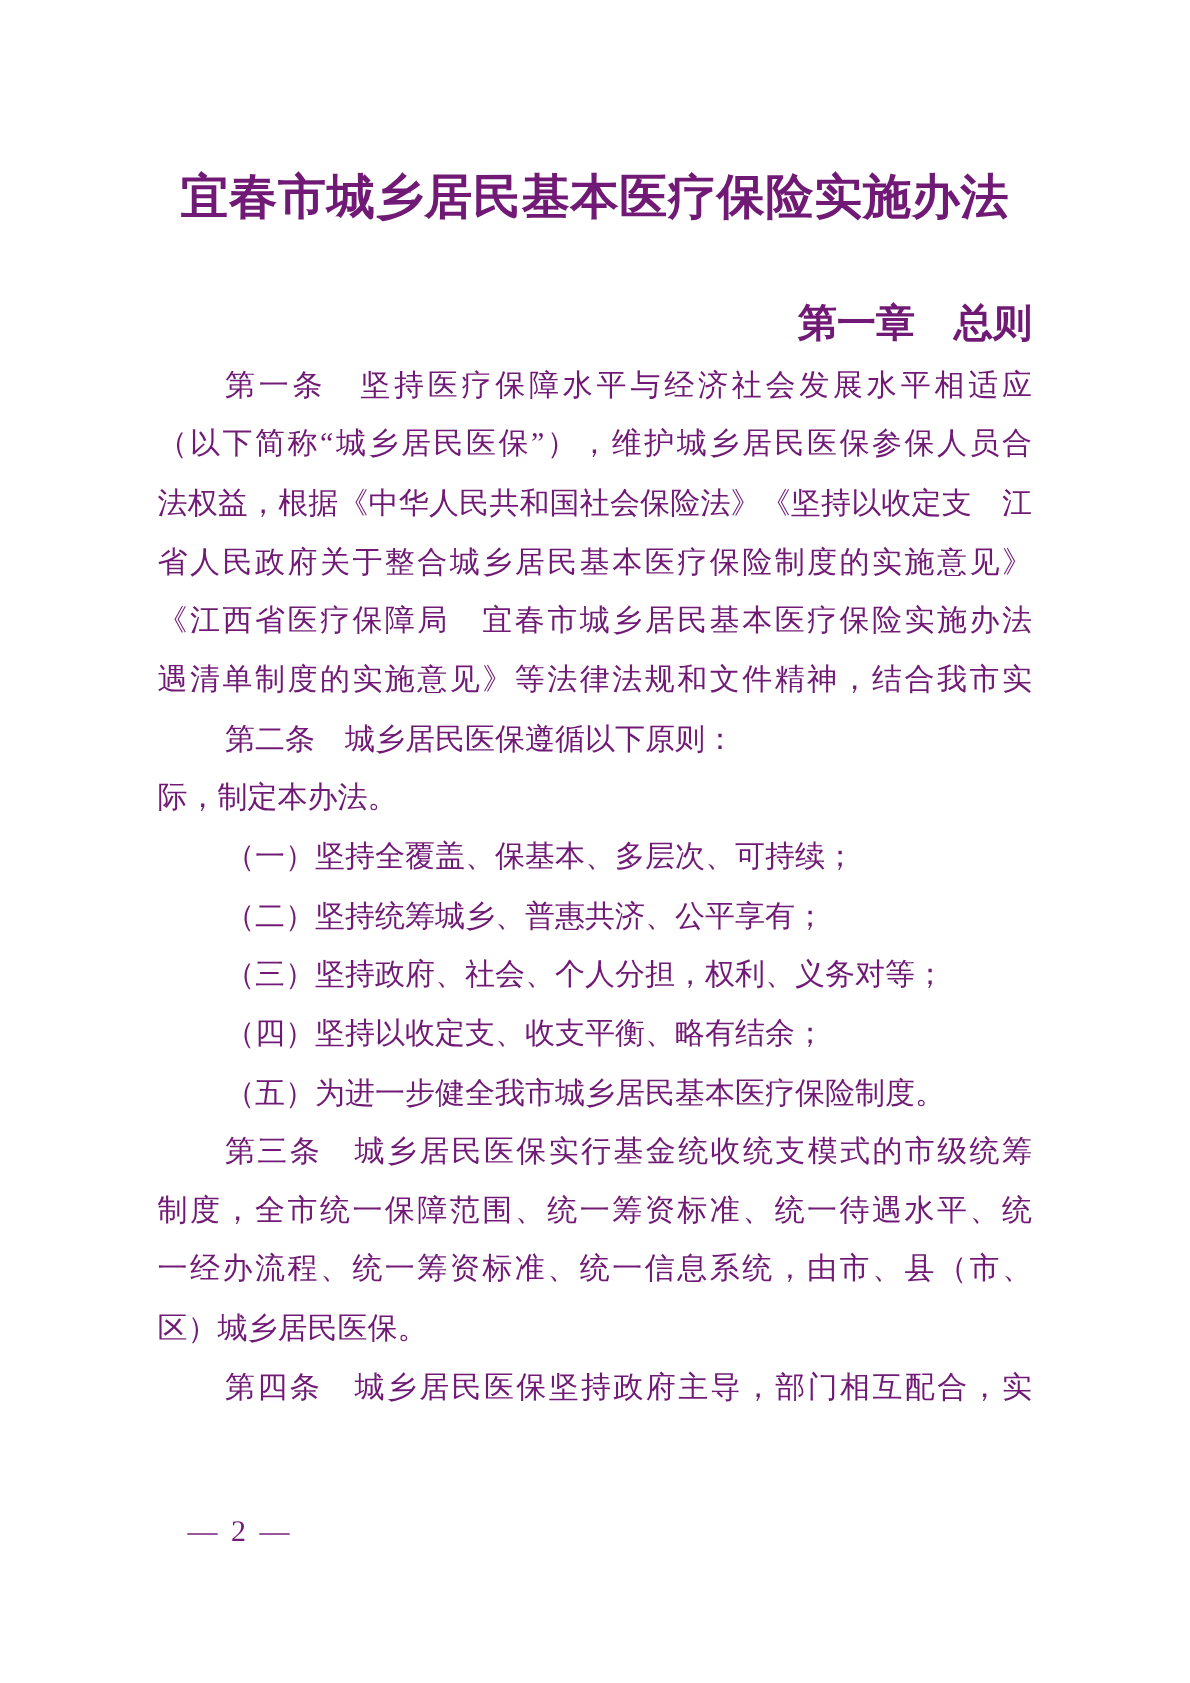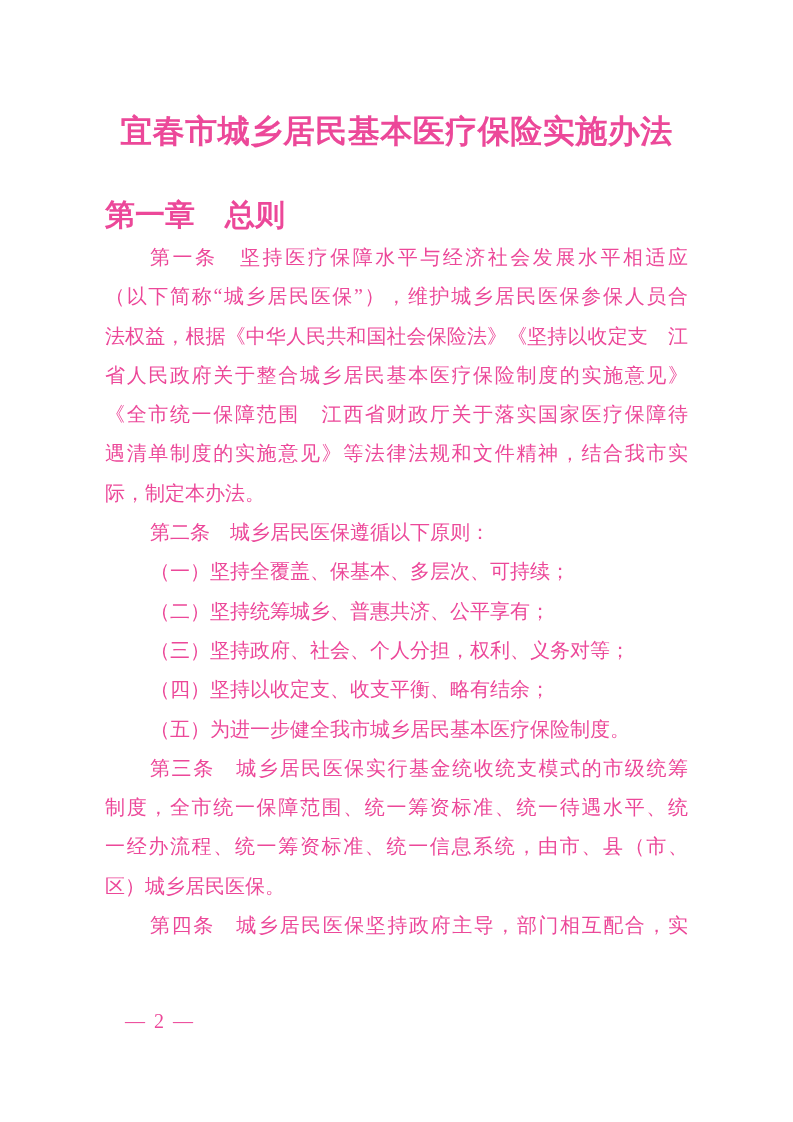--- a/index.html
+++ b/index.html
@@ -9,38 +9,38 @@
   }
   .page {
     position: relative;
     width: 793px;
     height: 1122px;
     margin: 0 auto;
     background: #ffffff;
     box-sizing: border-box;
     padding: 0 105px;
     overflow: hidden;
-    color: #ec4899;
+    color: #701a75;
     font-family: "Liberation Serif", "DejaVu Serif", serif;
   }
   .doc-title {
     margin: 110px 0 0 0;
     font-size: 32px;
     line-height: 42px;
     font-weight: 700;
     text-align: center;
     letter-spacing: 0.5px;
     font-family: "Liberation Serif", "DejaVu Serif", serif;
   }
   .chapter-heading {
     margin: 48px 0 0 0;
-    font-size: 30px;
+    font-size: 26px;
     line-height: 30px;
     font-weight: 700;
-    text-align: left;
+    text-align: right;
     font-family: "Liberation Sans", "DejaVu Sans", sans-serif;
   }
   .doc-body {
     margin-top: 8px;
     font-size: 20px;
   }
   .text-line {
     height: 39.3px;
     line-height: 39.3px;
     white-space: nowrap;
@@ -71,24 +71,24 @@
 <div class="page">
   <h1 class="doc-title">宜春市城乡居民基本医疗保险实施办法</h1>
 
   <h2 class="chapter-heading">第一章　总则</h2>
 
   <div class="doc-body" id="doc-body">
       <div class="text-line indent justify">第一条　坚持医疗保障水平与经济社会发展水平相适应</div>
       <div class="text-line justify">（以下简称“城乡居民医保”），维护城乡居民医保参保人员合</div>
       <div class="text-line justify">法权益，根据《中华人民共和国社会保险法》《坚持以收定支　江</div>
       <div class="text-line justify">省人民政府关于整合城乡居民基本医疗保险制度的实施意见》</div>
-      <div class="text-line justify">《全市统一保障范围　江西省财政厅关于落实国家医疗保障待</div>
+      <div class="text-line justify">《江西省医疗保障局　宜春市城乡居民基本医疗保险实施办法</div>
       <div class="text-line justify">遇清单制度的实施意见》等法律法规和文件精神，结合我市实</div>
+      <div class="text-line indent">第二条　城乡居民医保遵循以下原则：</div>
       <div class="text-line">际，制定本办法。</div>
-      <div class="text-line indent">第二条　城乡居民医保遵循以下原则：</div>
       <div class="text-line indent">（一）坚持全覆盖、保基本、多层次、可持续；</div>
       <div class="text-line indent">（二）坚持统筹城乡、普惠共济、公平享有；</div>
       <div class="text-line indent">（三）坚持政府、社会、个人分担，权利、义务对等；</div>
       <div class="text-line indent">（四）坚持以收定支、收支平衡、略有结余；</div>
       <div class="text-line indent">（五）为进一步健全我市城乡居民基本医疗保险制度。</div>
       <div class="text-line indent justify">第三条　城乡居民医保实行基金统收统支模式的市级统筹</div>
       <div class="text-line justify">制度，全市统一保障范围、统一筹资标准、统一待遇水平、统</div>
       <div class="text-line justify">一经办流程、统一筹资标准、统一信息系统，由市、县（市、</div>
       <div class="text-line">区）城乡居民医保。</div>
       <div class="text-line indent justify">第四条　城乡居民医保坚持政府主导，部门相互配合，实</div>

